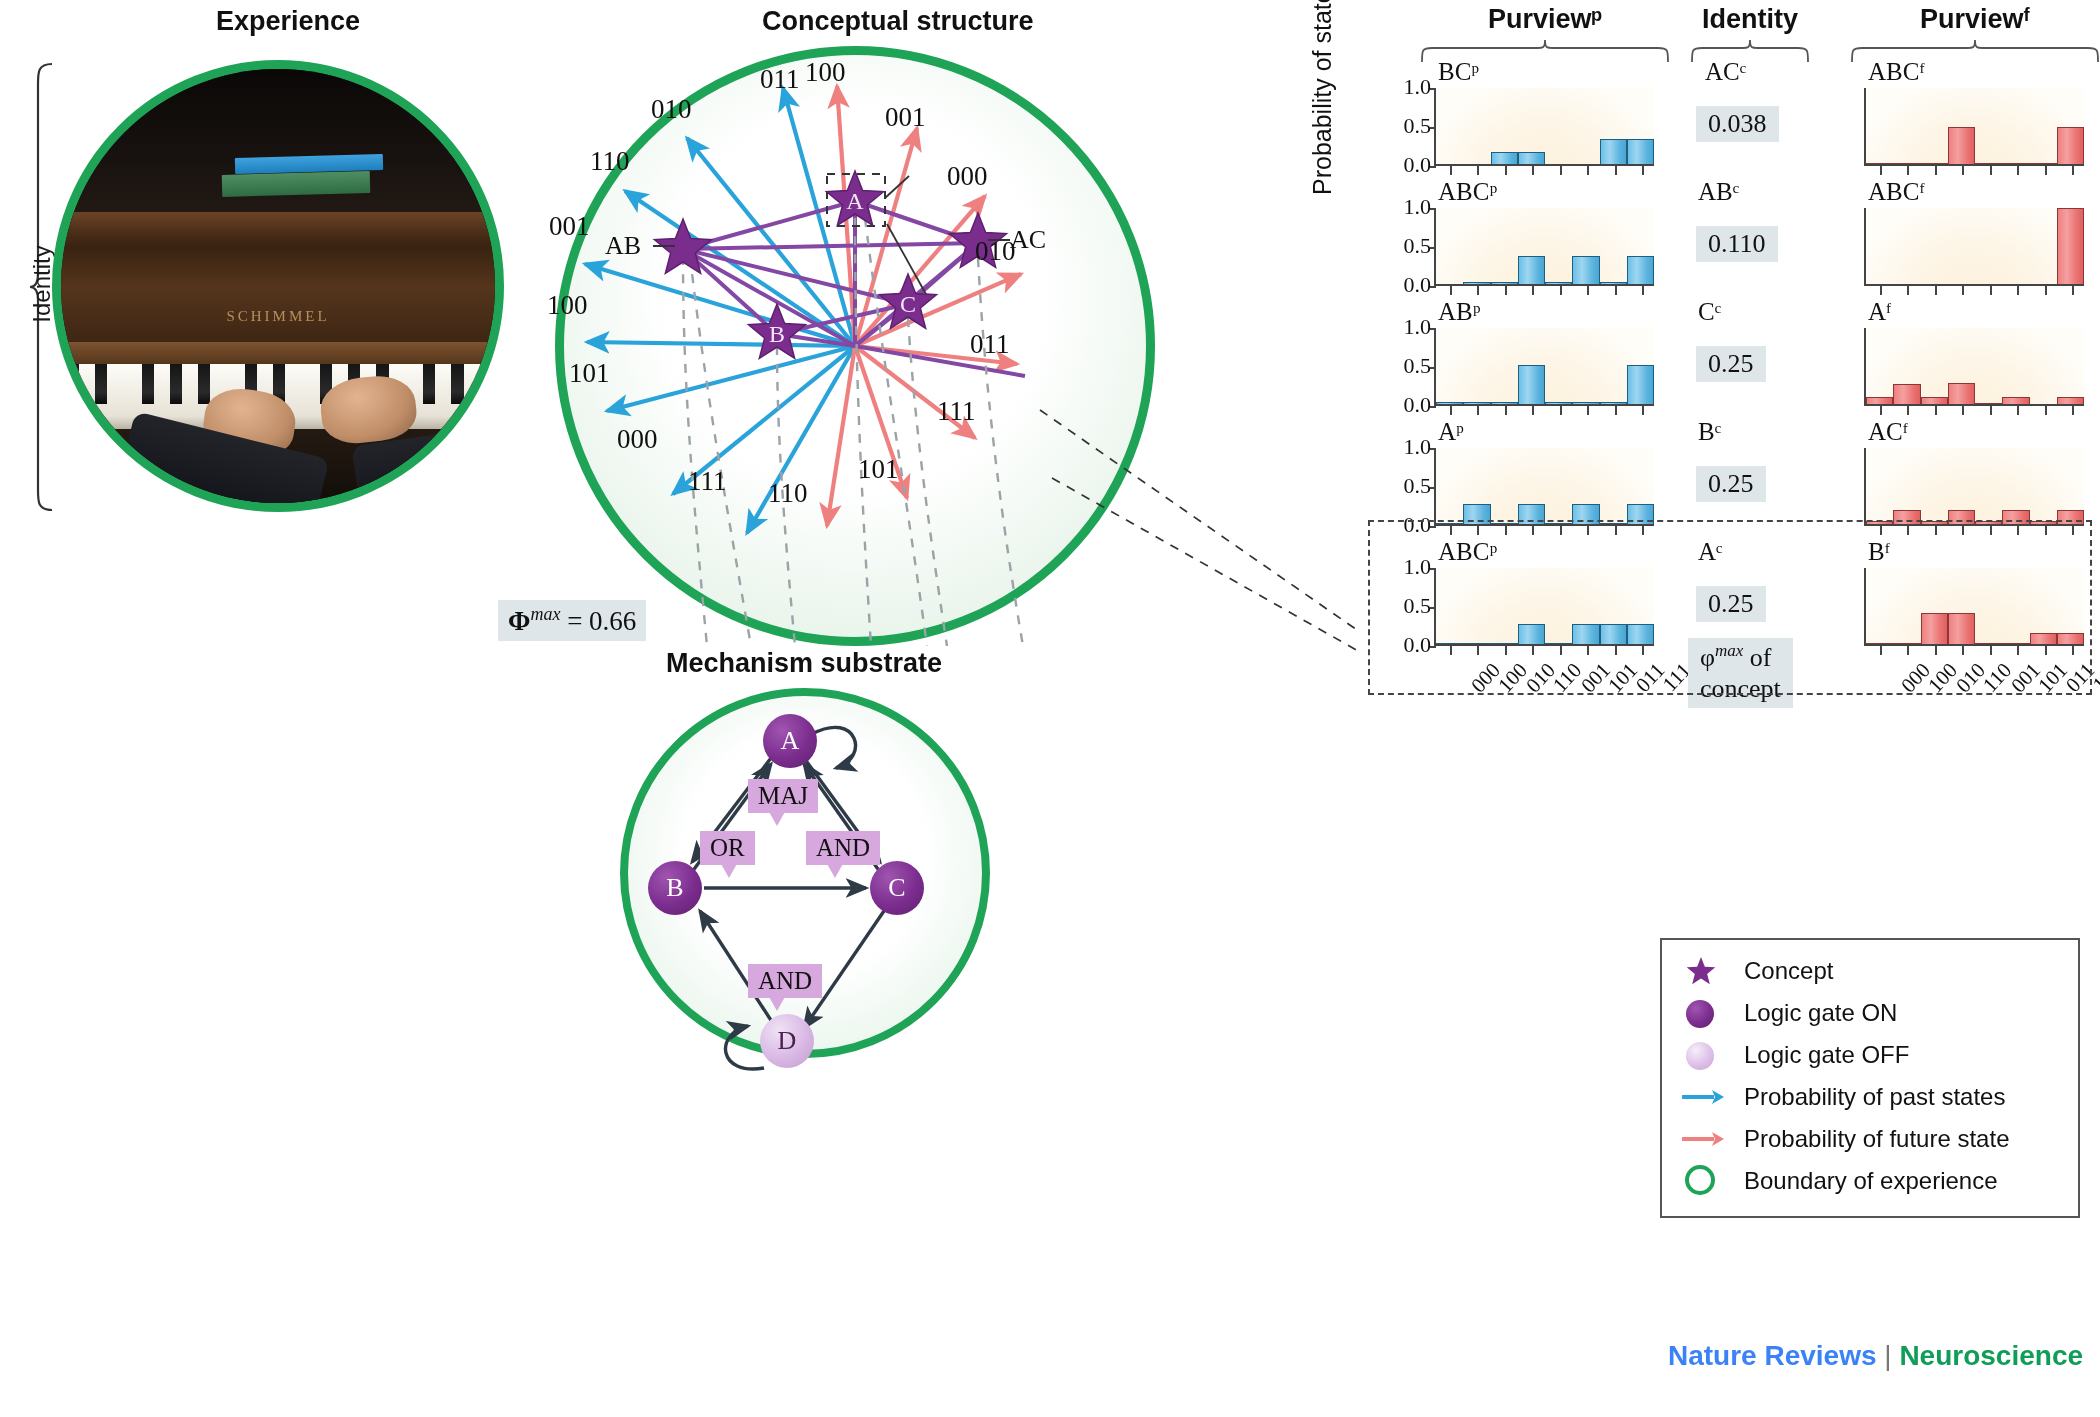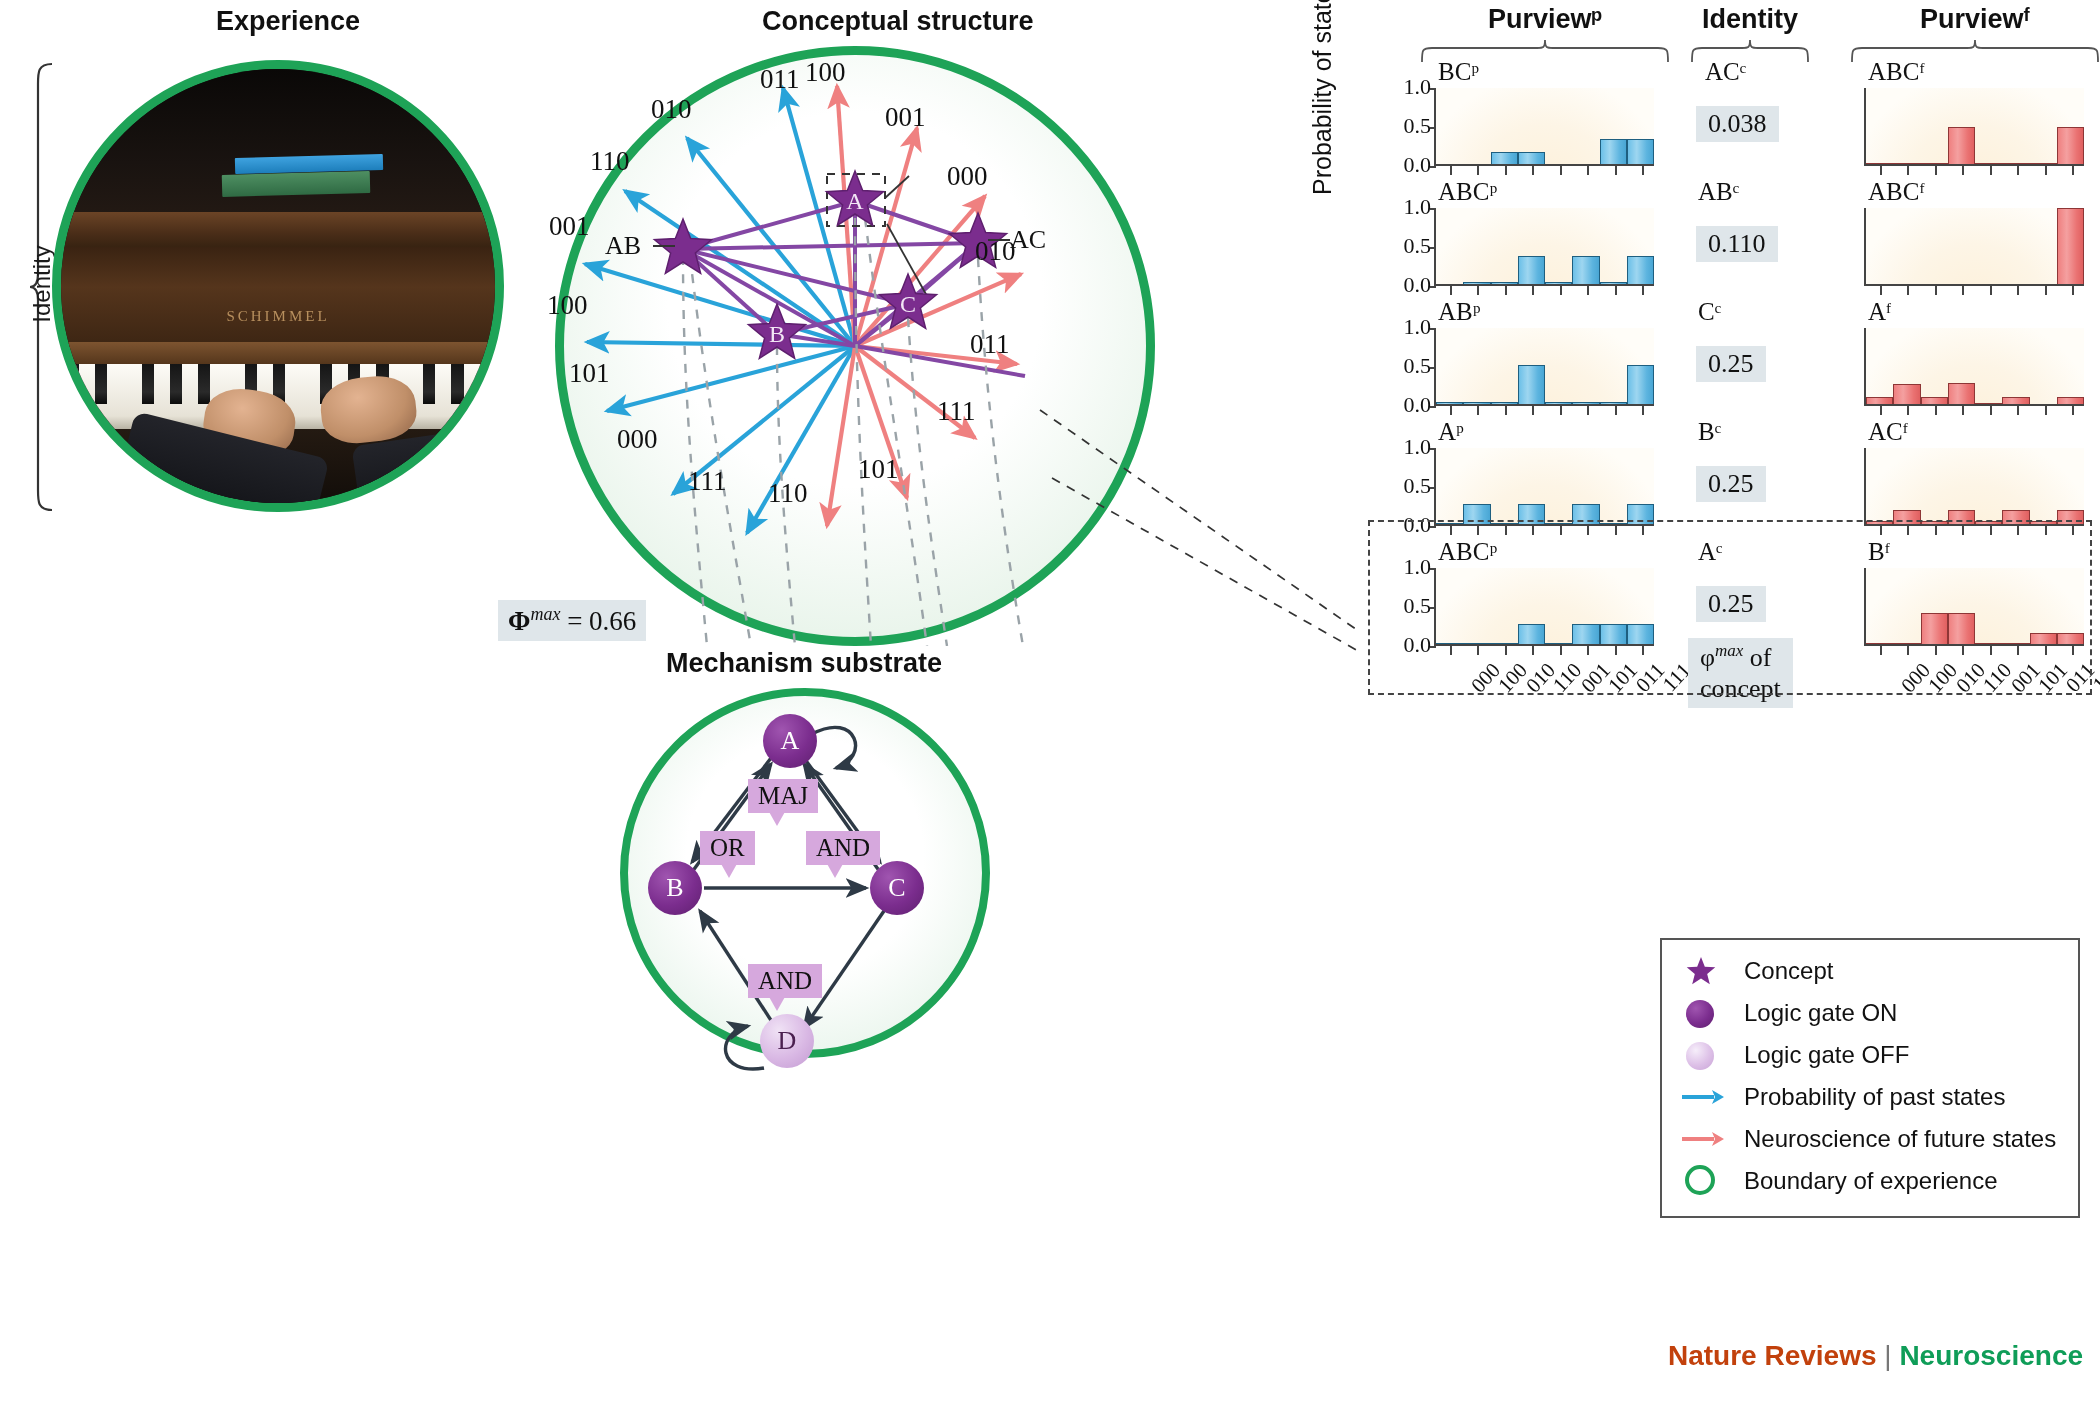--- a/index.html
+++ b/index.html
@@ -92,21 +92,21 @@
   #ylabel{position:absolute;left:1308px;top:195px;transform:rotate(-90deg);
       transform-origin:left top;font-size:25px;color:#111;white-space:nowrap;}
 
   
   #legend{left:1660px;top:938px;width:420px;height:280px;
       border:2px solid #555;box-sizing:border-box;background:#fff;}
   .lgrow{position:absolute;left:18px;display:flex;align-items:center;gap:18px;}
   .lgtxt{font-size:24px;color:#111;white-space:nowrap;}
 
   #footer{left:1668px;top:1340px;font-weight:bold;font-size:28px;}
-  #footer .nr{color:#c2410c;text-align:right;}
+  #footer .nr{color:#3b82f6;text-align:right;}
   #footer .sep{color:#777;font-weight:normal;}
   #footer .ns{color:#0f9d58;}
 </style>
 </head>
 <body>
 
 <div class="abs ttl" style="left:216px;top:6px;">Experience</div>
 
 <svg class="abs" id="ident-bracket" viewBox="0 0 26 450">
   <path d="M24 2 C10 2 10 10 10 22 L10 212 C10 222 6 225 2 225 C6 225 10 228 10 238 L10 428 C10 440 10 448 24 448" fill="none" stroke="#333" stroke-width="2.2"></path>
@@ -661,21 +661,21 @@
       </div>
       <div class="lgtxt">Probability of past states</div>
     </div>
     <div class="lgrow" style="top: 182px;">
       <div style="width: 46px; height: 34px; position: relative;">
         <svg width="46" height="34" viewBox="0 0 46 34" style="position:absolute;left:0;top:0;">
           <line x1="2" y1="17" x2="34" y2="17" stroke="#ef8080" stroke-width="4"></line>
           <path d="M32 10 L44 17 L32 24 L35 17 z" fill="#ef8080"></path>
         </svg>
       </div>
-      <div class="lgtxt">Neuroscience of future states</div>
+      <div class="lgtxt">Probability of future state</div>
     </div>
     <div class="lgrow" style="top: 224px;">
       <div style="width: 46px; height: 34px; position: relative;">
         <div style="position:absolute;left:5px;top:1px;width:30px;height:30px;border-radius:50%;border:4px solid #1ea357;box-sizing:border-box;"></div>
       </div>
       <div class="lgtxt">Boundary of experience</div>
     </div>
   </div>
 
 <div class="abs" id="footer">

